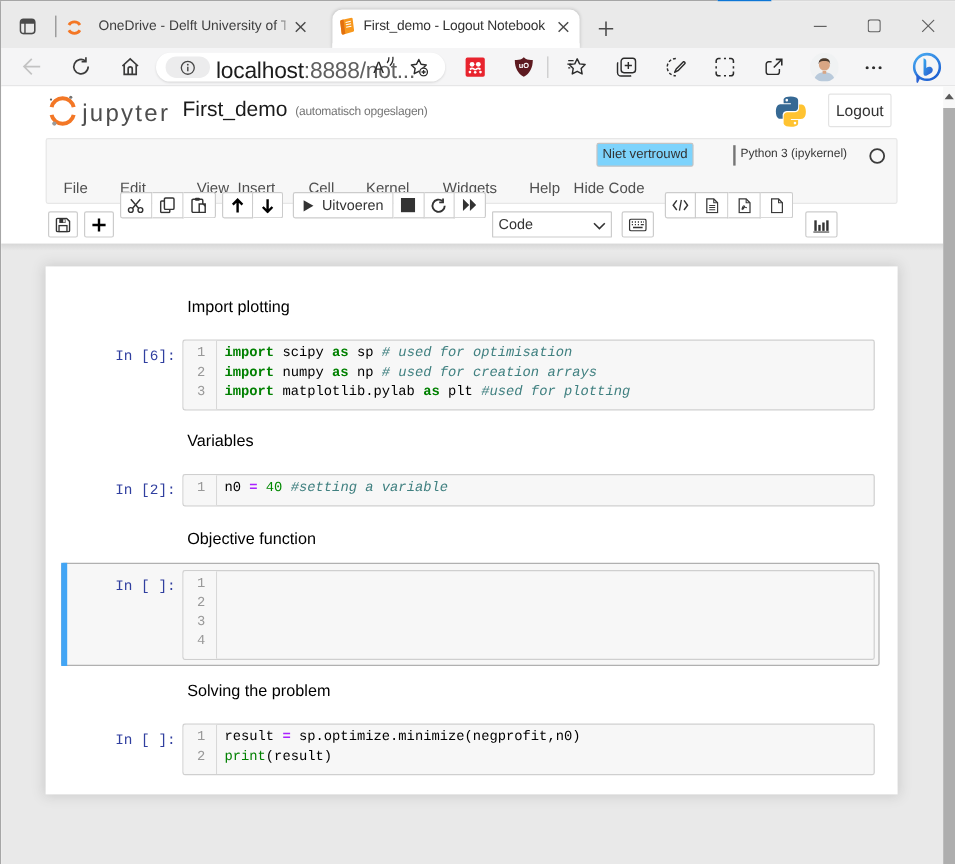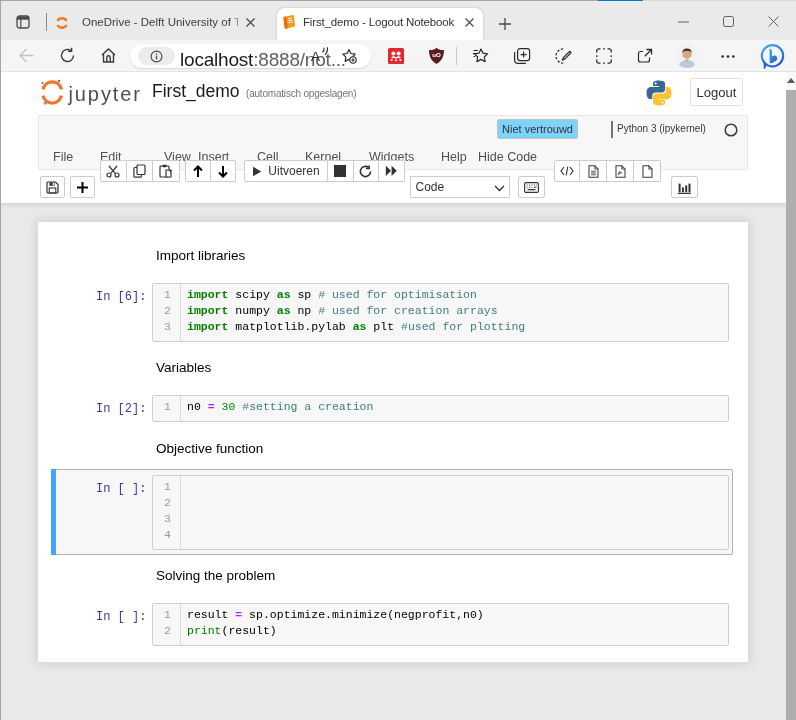--- a/index.html
+++ b/index.html
@@ -2,21 +2,21 @@
 <html><head><meta charset="utf-8"><style>
 *{margin:0;padding:0;box-sizing:border-box}
 html,body{width:796px;height:720px}
 body{position:relative;font-family:"Liberation Sans",sans-serif;background:#fff;overflow:hidden}
 .abs{position:absolute}
 
 .kw{color:#008000;font-weight:bold}
 .bi{color:#008000}
 .op{color:#AA22FF;font-weight:bold}
 .num{color:#080}
-.cm{color:#408080;}
+.cm{color:#408080;font-style:italic}
 .df{color:#0000ff}
 
 .tbtn{position:absolute;top:176px;height:22px;background:#fff;border:1px solid #cccccc;border-radius:2px;display:flex;align-items:center;justify-content:center}
 .grp{position:absolute;top:160px;height:38px;display:flex}
 .grp .b{height:22px;background:#fff;border:1px solid #cccccc;display:flex;align-items:center;justify-content:center}
 .grp .b:first-child{border-radius:2px 0 0 2px}
 .grp .b:last-child{border-radius:0 2px 2px 0}
 .grp .b + .b{border-left:none}
 
 .cellbox{position:absolute;left:152px;width:576.5px;background:#f7f7f7;border:1px solid #cfcfcf;border-radius:2px;display:flex}
@@ -350,34 +350,34 @@
       <rect x="4.9" y="6.4" width="2" height="5" fill="#333"></rect>
       <rect x="8.2" y="4.4" width="2" height="7" fill="#333"></rect>
       <rect x="11.5" y="2.6" width="2" height="8.8" fill="#333"></rect>
     </svg>
   </div>
 
 <div class="abs" style="left:1px;top:203px;width:795px;height:517px;background:#e9e9e9"></div>
 <div class="abs" style="left:1px;top:203px;width:785px;height:6px;background:linear-gradient(180deg,rgba(90,90,90,0.13),rgba(90,90,90,0))"></div>
 <div class="abs" style="left:38px;top:222px;width:710px;height:440px;background:#fff;box-shadow:0 0 10px 1px rgba(87,87,87,.2)"></div>
 
-<div class="mdhead" style="top:248px">Import libraries</div>
+<div class="mdhead" style="top:248px">Import plotting</div>
 <div class="prompt" style="left:96px;top:289px">In [6]:</div>
 <div class="cellbox" style="top:283px">
     <div class="gutter">1<br>2<br>3</div>
     <div class="codearea"><span class="kw">import</span> scipy <span class="kw">as</span> sp <span class="cm"># used for optimisation</span>
 <span class="kw">import</span> numpy <span class="kw">as</span> np <span class="cm"># used for creation arrays</span>
 <span class="kw">import</span> matplotlib.pylab <span class="kw">as</span> plt <span class="cm">#used for plotting</span></div>
   </div>
 
 <div class="mdhead" style="top:360px">Variables</div>
 <div class="prompt" style="left:96px;top:401px">In [2]:</div>
 <div class="cellbox" style="top:395px">
     <div class="gutter">1</div>
-    <div class="codearea">n0 <span class="op">=</span> <span class="num">30</span> <span class="cm">#setting a creation</span></div>
+    <div class="codearea">n0 <span class="op">=</span> <span class="num">40</span> <span class="cm">#setting a variable</span></div>
   </div>
 
 <div class="mdhead" style="top:441px">Objective function</div>
 <div class="abs" style="left:51px;top:469px;width:682px;height:85.5px;background:#f7f7f7;border:1px solid #b0b0b0;border-radius:2px"></div>
 <div class="abs" style="left:51px;top:469px;width:4.5px;height:85.5px;background:#42A5F5"></div>
 <div class="prompt" style="left:96px;top:481px">In [ ]:</div>
 <div class="cellbox" style="top:475px">
     <div class="gutter">1<br>2<br>3<br>4</div>
   </div>
 

